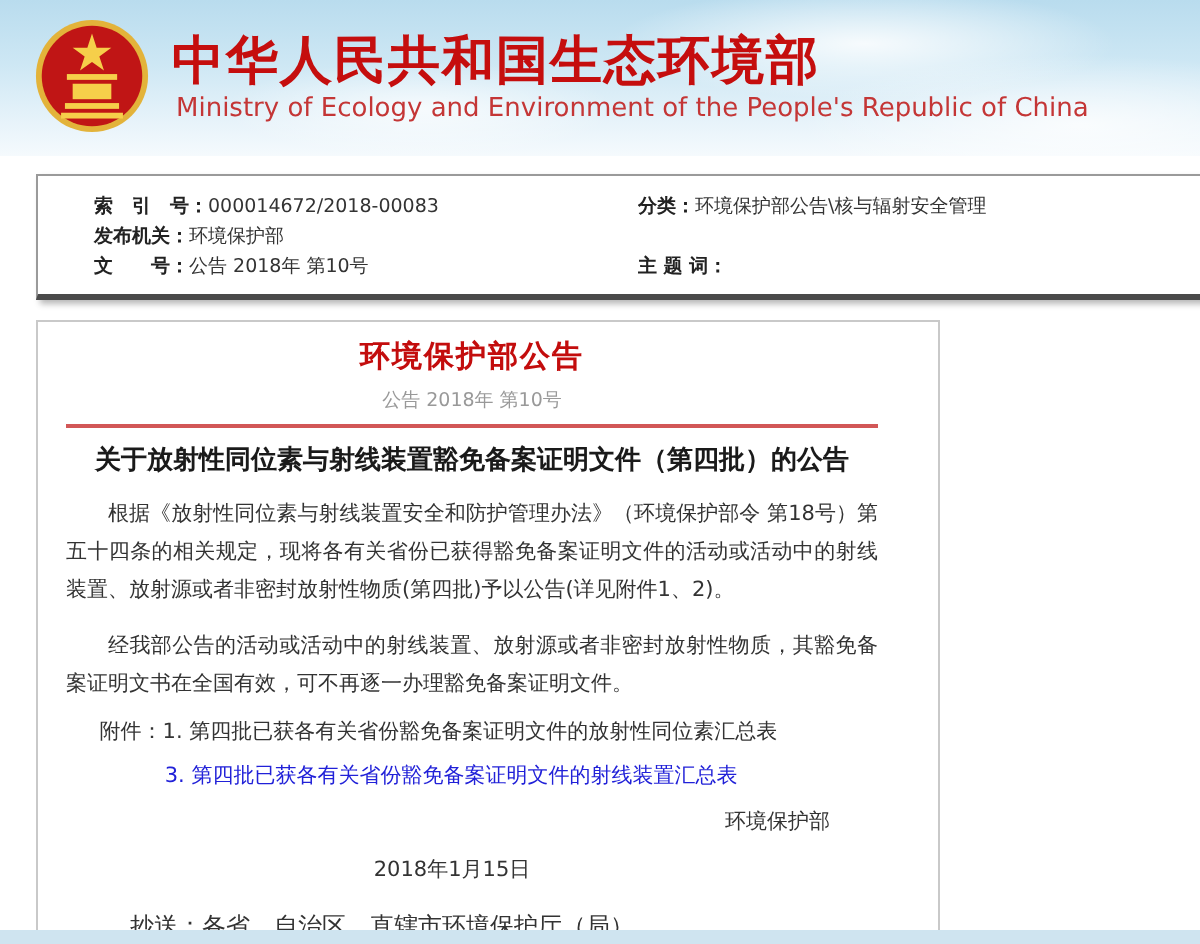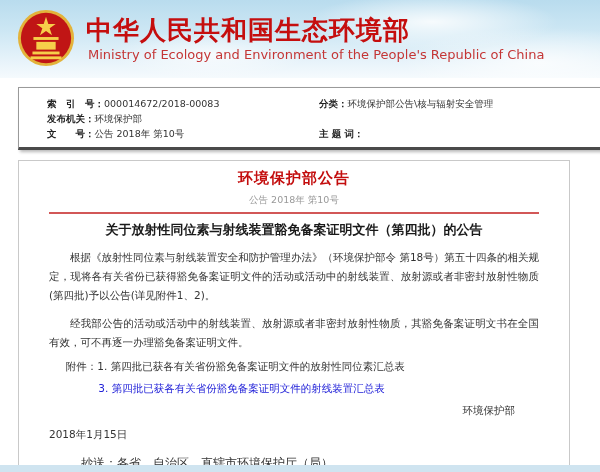--- a/index.html
+++ b/index.html
@@ -36,35 +36,35 @@
     padding:8px 0 6px 0;
   }
   .meta-row{display:flex;font-size:9.5px;color:#333;line-height:15px;}
   .meta-cell{white-space:nowrap;overflow:hidden;}
   .meta-cell.left{width:300px;padding-left:28px;box-sizing:border-box;flex:0 0 auto;}
   .meta-cell.full{width:100%;padding-left:28px;box-sizing:border-box;}
   .meta-cell.right{flex:1;}
   .meta-label{font-weight:bold;color:#222;}
   
   .doc-box{
-    position:absolute;left:18px;top:160px;width:552px;height:306px;box-sizing:border-box;
+    position:absolute;left:18px;top:160px;width:452px;height:306px;box-sizing:border-box;
     background:#fff;border:1px solid #c9c9c9;
-    padding:8px 30px 0 30px;overflow:hidden;
+    padding:8px 30px 0 14px;overflow:hidden;
   }
   .org-title{text-align:center;font-size:15px;font-weight:bold;color:#c30d0d;letter-spacing:1px;}
   .doc-no{text-align:center;font-size:9.5px;color:#999;margin-top:6px;}
   .red-divider{border:none;border-top:2px solid #d25757;margin:5px 0 0 0;}
   .doc-title{text-align:center;font-size:13px;font-weight:bold;color:#1a1a1a;margin-top:7px;}
   .para{font-size:10.5px;color:#333;line-height:19px;text-indent:2em;margin:9px 0 0 0;text-align:justify;}
   .attach-line{font-size:10.5px;color:#333;line-height:15px;margin-top:7px;text-indent:1.6em;}
   .attach-line a{color:#333;text-decoration:none;text-align:center;}
   .attach2-line{font-size:10.5px;line-height:15px;margin-top:7px;margin-left:4.7em;}
   .attach2-line a{color:#2121d8;text-decoration:none;}
   .sig{font-size:10.5px;color:#333;text-align:right;padding-right:24px;margin-top:8px;}
-  .sig-date{font-size:10.5px;color:#333;text-align:left;padding-right:20px;margin-top:10px;}
+  .sig-date{font-size:10.5px;color:#333;text-align:center;padding-right:20px;margin-top:10px;}
   .cc-line{font-size:12px;color:#333;margin-top:13px;margin-left:32px;}
   
   .bottom-strip{position:absolute;left:0;bottom:0;width:600px;height:7px;background:#cfe4f0;}
 </style>
 </head>
 <body>
 
 <div class="banner">
   <span class="emblem">
     <svg viewBox="0 0 60 62" width="58" height="60">

